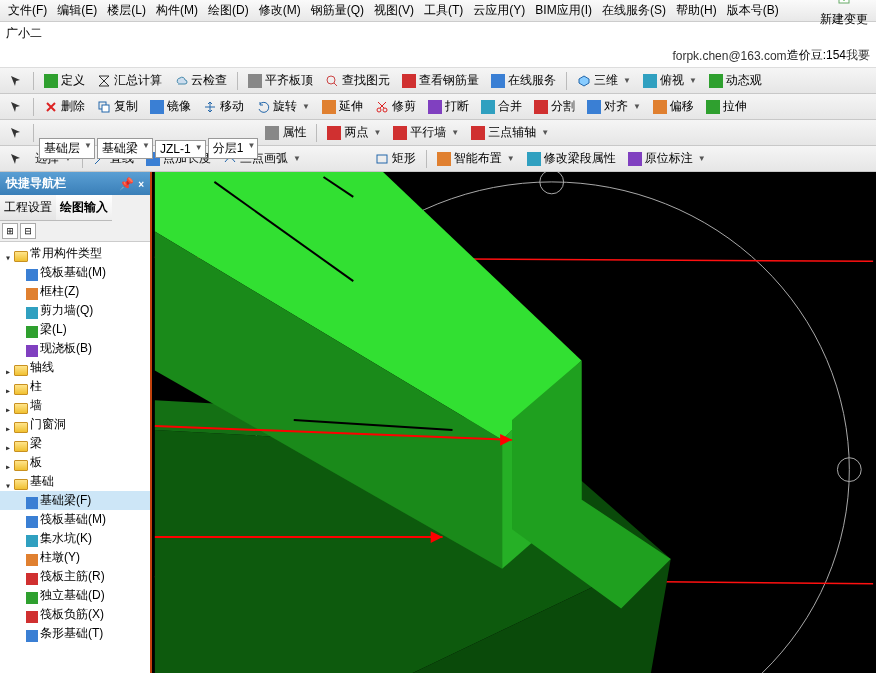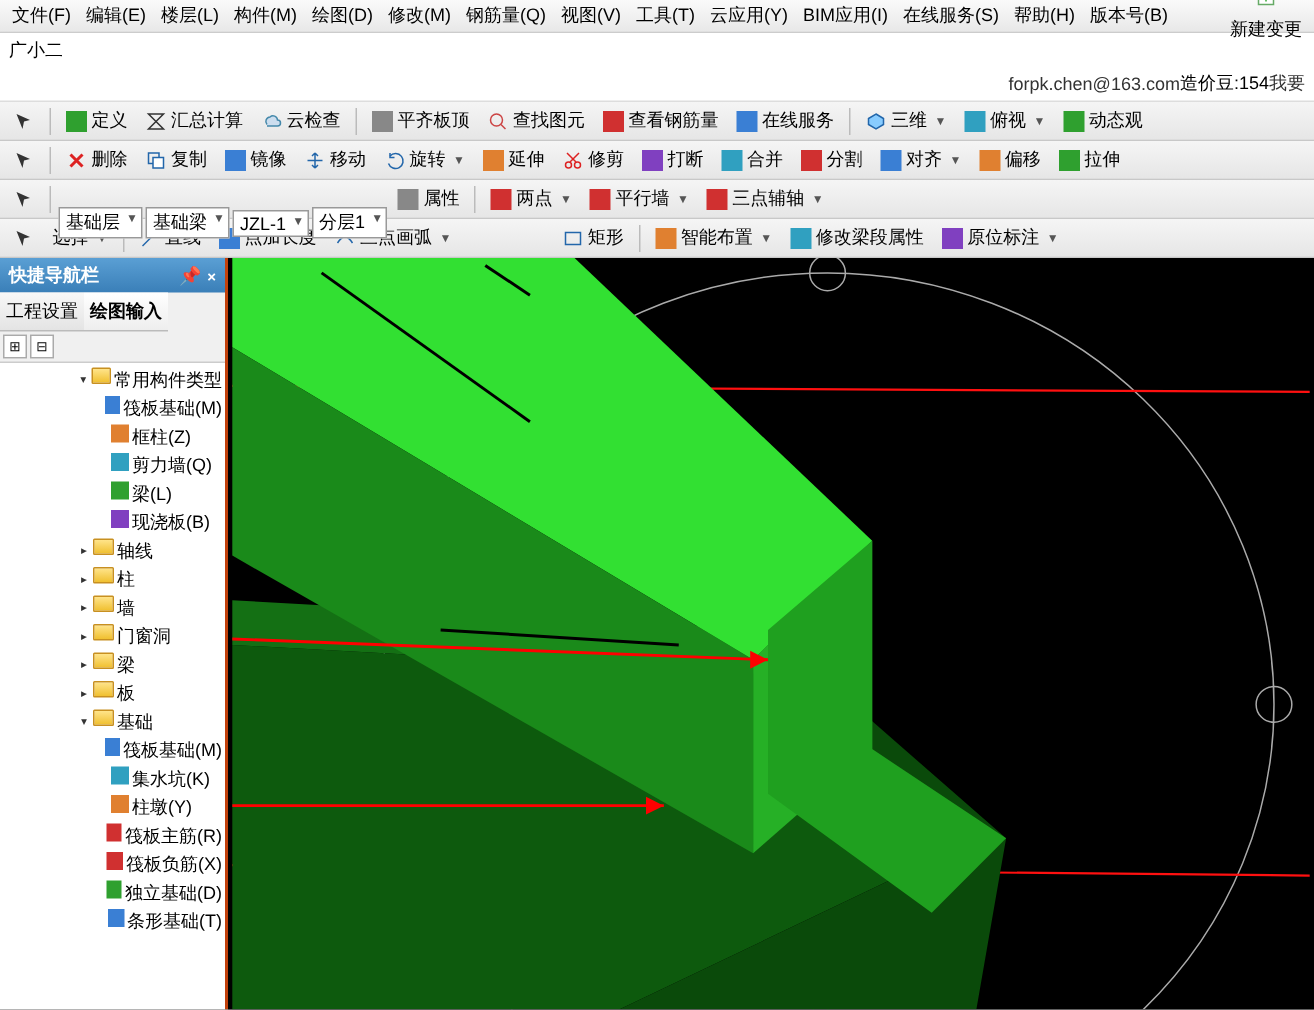--- a/index.html
+++ b/index.html
@@ -28,21 +28,21 @@
 .sidebar { width: 152px; background: #f0f0f0; border-right: 2px solid #c2410c; display: flex; flex-direction: column; }
 .sidebar-title { background: linear-gradient(#5a9fd4,#3a7fb8); color: #fff; padding: 3px 6px; display: flex; align-items: center; justify-content: space-between; font-weight: bold; }
 .sidebar-title .x { cursor: pointer; font-size: 10px; }
 .sidebar-tabs { display: flex; flex-direction: row; }
 .stab { text-align: center; padding: 4px; background: linear-gradient(#f8f8f8,#e4e4e4); border-bottom: 1px solid #bbb; cursor: pointer; }
 .stab.active { background: linear-gradient(#fff,#eee); font-weight: bold; }
 .mini-tools { display: flex; gap: 2px; padding: 2px; border-bottom: 1px solid #ccc; }
 .mini-tools .mb { width: 16px; height: 16px; background: #fff; border: 1px solid #aaa; cursor: pointer; display: flex; align-items: center; justify-content: center; font-size: 9px; }
 
 .tree { flex: 1; overflow-y: auto; background: #fff; padding: 2px 0; }
-.tree-row { display: flex; align-items: flex-start; padding: 1px 2px; cursor: pointer; white-space: nowrap; margin-left: 48px; }
+.tree-row { display: flex; align-items: flex-end; padding: 1px 2px; cursor: pointer; white-space: nowrap; }
 .tree-row.sel { background: #cde6f7; }
 .tw { display: inline-block; width: 12px; text-align: center; color: #666; font-family: monospace; }
 .fold { width: 12px; height: 12px; display: inline-block; }
 .fold-closed::before { content: "▸"; font-size: 10px; color: #333; }
 .fold-open::before { content: "▾"; font-size: 10px; color: #333; }
 .folder-y { width: 14px; height: 11px; background: linear-gradient(#ffe48a,#f0c030); border: 1px solid #c89020; border-radius: 1px; display: inline-block; margin-right: 2px; }
 .leaf-ico { width: 12px; height: 12px; display: inline-block; margin-right: 2px; }
 
 .viewport { flex: 1; background: #000; position: relative; overflow: hidden; }
 .viewport svg { width: 100%; height: 100%; }
@@ -406,20 +406,26 @@
       <div class="tree-row">
           <span class="tw fold fold-closed"></span>
           <span class="folder-y"></span>
           <span>板</span>
         </div>
       <div class="tree-row">
           <span class="tw fold fold-open"></span>
           <span class="folder-y"></span>
           <span>基础</span>
         </div>
+      <div class="tree-row sel">
+          <span class="tw"></span>
+          <span class="tw"></span>
+          <span class="leaf-ico i-blue"></span>
+          <span>基础梁(F)</span>
+        </div>
       <div class="tree-row">
           <span class="tw"></span>
           <span class="tw"></span>
           <span class="leaf-ico i-blue"></span>
           <span>筏板基础(M)</span>
         </div>
       <div class="tree-row">
           <span class="tw"></span>
           <span class="tw"></span>
           <span class="leaf-ico i-cyan"></span>
@@ -433,28 +439,28 @@
         </div>
       <div class="tree-row">
           <span class="tw"></span>
           <span class="tw"></span>
           <span class="leaf-ico i-red"></span>
           <span>筏板主筋(R)</span>
         </div>
       <div class="tree-row">
           <span class="tw"></span>
           <span class="tw"></span>
+          <span class="leaf-ico i-green"></span>
+          <span>独立基础(D)</span>
+        </div>
+      <div class="tree-row">
+          <span class="tw"></span>
+          <span class="tw"></span>
           <span class="leaf-ico i-red"></span>
           <span>筏板负筋(X)</span>
-        </div>
-      <div class="tree-row">
-          <span class="tw"></span>
-          <span class="tw"></span>
-          <span class="leaf-ico i-green"></span>
-          <span>独立基础(D)</span>
         </div>
       <div class="tree-row">
           <span class="tw"></span>
           <span class="tw"></span>
           <span class="leaf-ico i-blue"></span>
           <span>条形基础(T)</span>
         </div>
 
     </div>
   </div>

